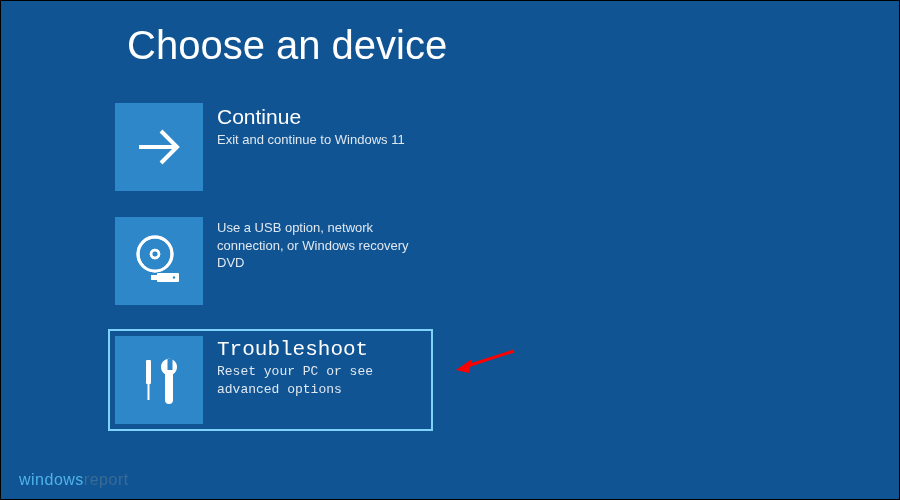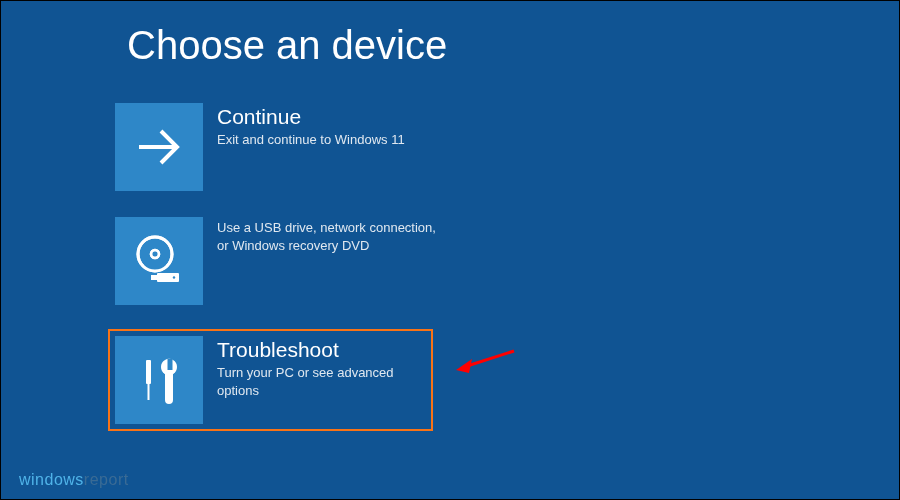--- a/index.html
+++ b/index.html
@@ -34,23 +34,24 @@
       gap: 76px;
       margin-bottom: 22px;
     }
     .tile {
       display: flex;
       width: 325px;
       padding: 2px;
       cursor: pointer;
     }
     .tile.highlighted {
-      border: 2px solid #f97316;
+      border: 2px solid #7dd3fc;
       padding: 5px;
       margin-left: -5px;
+      font-family: Liberation Mono, monospace;
     }
     .tile-icon {
       width: 88px;
       height: 88px;
       background: #2e87c8;
       flex-shrink: 0;
       display: flex;
       align-items: center;
       justify-content: center;
     }
@@ -127,21 +128,21 @@
             <circle cx="28" cy="25" r="4" stroke-width="2.5"></circle>
           </g>
           <g fill="#ffffff">
             <rect x="30" y="44" width="22" height="9" rx="1"></rect>
             <rect x="24" y="46" width="7" height="5"></rect>
             <circle cx="47" cy="48.5" r="1.2" fill="#2e87c8"></circle>
           </g>
         </svg>
       </div>
       <div class="tile-text">
-        <div class="tile-desc">Use a USB drive, network connection, or Windows recovery DVD</div>
+        <div class="tile-desc">Use a USB option, network connection, or Windows recovery DVD</div>
       </div>
     </div>
   </div>
 
   <div class="tile-row">
     <div class="tile highlighted">
       <div class="tile-icon">
         <svg width="60" height="60" viewBox="0 0 60 60">
           <g fill="#ffffff">
 
@@ -149,21 +150,21 @@
             <rect x="18.5" y="34" width="2" height="16"></rect>
 
             <path d="M 40 10 a 8 8 0 0 0 -4 14 l 0 26 a 4 4 0 0 0 8 0 l 0 -26 a 8 8 0 0 0 -4 -14 z M 40 12 l 0 9 l -2 0 l 0 -8 a 6 6 0 0 0 0 10 l 4 0 a 6 6 0 0 0 0 -10 l 0 8 l -2 0 z"></path>
             <path d="M 36 10 a 8 8 0 0 1 12 7 a 8 8 0 0 1 -4 7 l 0 23 a 4 4 0 0 1 -8 0 l 0 -23 a 8 8 0 0 1 -4 -7 a 8 8 0 0 1 4 -7 z" fill="#ffffff"></path>
             <rect x="38.5" y="9" width="5" height="11" fill="#2e87c8"></rect>
           </g>
         </svg>
       </div>
       <div class="tile-text">
         <div class="tile-title">Troubleshoot</div>
-        <div class="tile-desc">Turn your PC or see advanced options</div>
+        <div class="tile-desc">Reset your PC or see advanced options</div>
       </div>
     </div>
   </div>
 
 </div>
 
 <svg class="arrow-annotation" width="70" height="30" viewBox="0 0 70 30">
   <defs>
     <marker id="ah" markerWidth="10" markerHeight="8" refX="1" refY="4" orient="auto">
       <polygon points="0 0, 10 4, 0 8" fill="#ff0000"></polygon>

